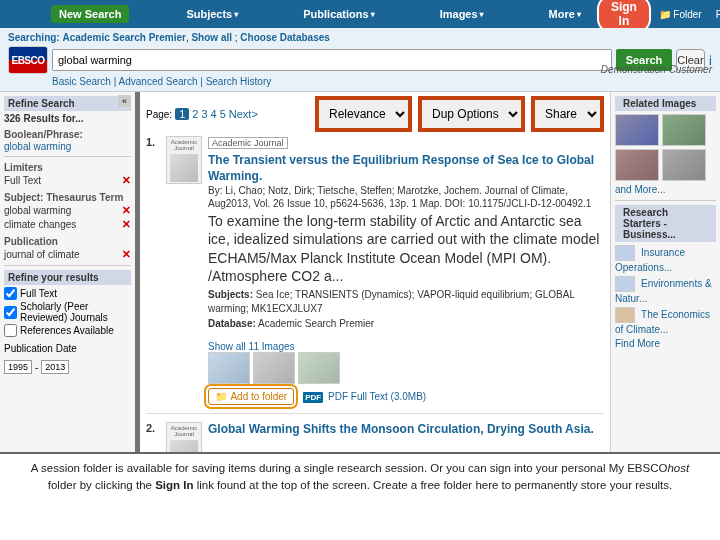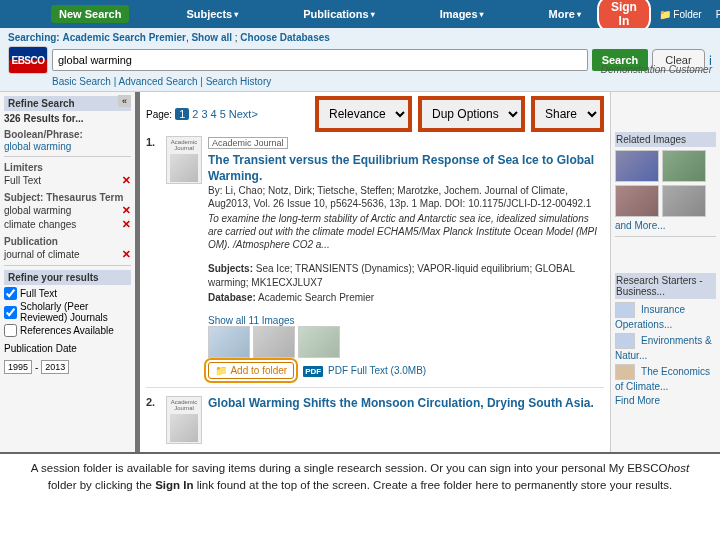--- a/index.html
+++ b/index.html
@@ -104,21 +104,21 @@
       font-size: 11px;
       font-weight: bold;
       border-radius: 2px;
       cursor: pointer;
       height: 22px;
     }
     .clear-btn {
       background: #f5f5f5;
       color: #333;
       border: 1px solid #999;
-      padding: 2px 12px;
+      padding: 2px 0;
       font-size: 11px;
       border-radius: 4px;
       cursor: pointer;
       height: 22px;
     }
     .info-icon {
       color: #1a6496;
       font-size: 13px;
       cursor: pointer;
     }
@@ -300,25 +300,24 @@
       display: inline-block;
       margin-bottom: 2px;
     }
     .result-meta {
       font-size: 10px;
       color: #333;
       line-height: 1.3;
       margin-bottom: 2px;
     }
     .result-abstract {
-      font-size: 10px;
+      font-size: 14px;
       color: #333;
       line-height: 1.3;
-      margin-bottom: 11px;
-      font-style: italic;
+      margin-bottom: 3px;
     }
     .result-subjects {
       font-size: 10px;
       color: #333;
       line-height: 1.4;
       margin-bottom: 2px;
     }
     .result-db {
       font-size: 10px;
       color: #333;
@@ -379,25 +378,24 @@
       width: 110px;
       border-left: 1px solid #ccc;
       background: #f5f5f5;
       overflow-y: auto;
       flex-shrink: 0;
       padding: 4px;
     }
     .right-section-title {
       background: #d0d8e8;
       font-size: 10px;
-      font-weight: normal;
-      padding: 2px 1px;
+      font-weight: bold;
+      padding: 2px 8px;
       margin-bottom: 3px;
       color: #333;
-      margin-top: 36px;
     }
     .right-img-row {
       display: flex;
       gap: 3px;
       margin-bottom: 3px;
       flex-wrap: wrap;
     }
     .right-img-thumb {
       width: 44px;
       height: 32px;

